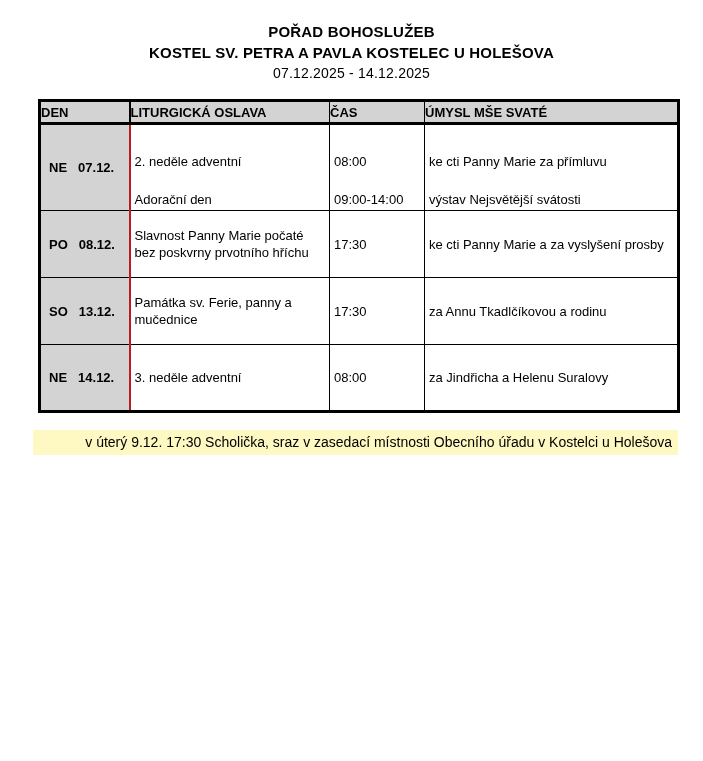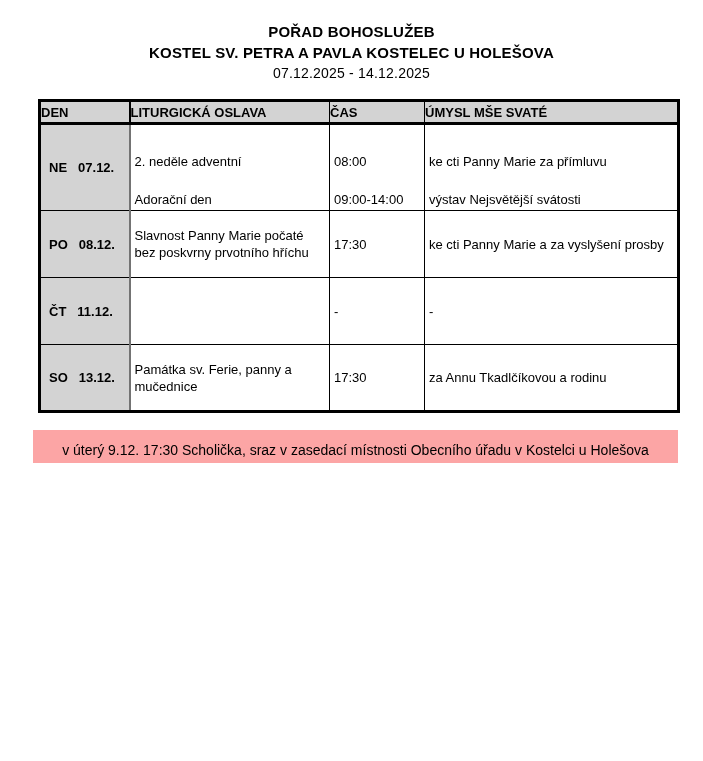--- a/index.html
+++ b/index.html
@@ -56,21 +56,21 @@
     padding:0 4px;
     text-align:left;
     vertical-align:middle;
   }
   tr.data-row{height:67px;}
   tr.data-row.tall{height:86px;}
 
   td.day-cell{
     background:#d3d3d3;
     font-weight:bold;
-    border-right:2px solid #737373;
+    border-right:2px solid #b91c1c;
     text-align:left;
     padding-left:8px;
     white-space:nowrap;
   }
   td.day-cell .date-part{margin-left:11px;}
 
   .multi{
     display:flex;
     flex-direction:column;
     justify-content:space-between;
@@ -79,25 +79,25 @@
     padding-top:28px;
     padding-bottom:2px;
   }
   .single{display:block;}
 
   
   .footer-note{
     margin:17px 0 0 33px;
     width:645px;
     box-sizing:border-box;
-    background:#fca5a5;
+    background:#fef9c3;
     font-size:14px;
     line-height:20px;
-    padding:10px 6px 3px 6px;
-    text-align:center;
+    padding:2px 6px 3px 6px;
+    text-align:right;
   }
 </style>
 </head>
 <body>
 
 <div class="page">
 
   <div class="title-block">
     <div>POŘAD BOHOSLUŽEB</div>
     <div>KOSTEL SV. PETRA A PAVLA KOSTELEC U HOLEŠOVA</div>
@@ -153,52 +153,52 @@
               <div>17:30</div>
             </div>
           </td>
           <td>
             <div class="single">
               <div>ke cti Panny Marie a za vyslyšení prosby</div>
             </div>
           </td>
         </tr>
         <tr class="data-row">
-          <td class="day-cell"><span>ČT</span><span class="date-part">11.12.</span></td>
-          <td>
-            <div class="single">
-              <div></div>
-            </div>
-          </td>
-          <td>
-            <div class="single">
-              <div>-</div>
-            </div>
-          </td>
-          <td>
-            <div class="single">
-              <div>-</div>
+          <td class="day-cell"><span>SO</span><span class="date-part">13.12.</span></td>
+          <td>
+            <div class="single">
+              <div>Památka sv. Ferie, panny a mučednice</div>
+            </div>
+          </td>
+          <td>
+            <div class="single">
+              <div>17:30</div>
+            </div>
+          </td>
+          <td>
+            <div class="single">
+              <div>za Annu Tkadlčíkovou a rodinu</div>
             </div>
           </td>
         </tr>
         <tr class="data-row">
-          <td class="day-cell"><span>SO</span><span class="date-part">13.12.</span></td>
-          <td>
-            <div class="single">
-              <div>Památka sv. Ferie, panny a mučednice</div>
-            </div>
-          </td>
-          <td>
-            <div class="single">
-              <div>17:30</div>
-            </div>
-          </td>
-          <td>
-            <div class="single">
-              <div>za Annu Tkadlčíkovou a rodinu</div>
+          <td class="day-cell"><span>NE</span><span class="date-part">14.12.</span></td>
+          <td>
+            <div class="single">
+              <div>3. neděle adventní</div>
+            </div>
+          </td>
+          <td>
+            <div class="single">
+              <div>08:00</div>
+            </div>
+          </td>
+          <td>
+            <div class="single">
+              <div>za Jindřicha a Helenu Suralovy</div>
             </div>
           </td>
         </tr>
       </tbody>
   </table>
 
   <div class="footer-note">v úterý 9.12. 17:30 Scholička, sraz v zasedací místnosti Obecního úřadu v Kostelci u Holešova</div>
 
 </div>
 

